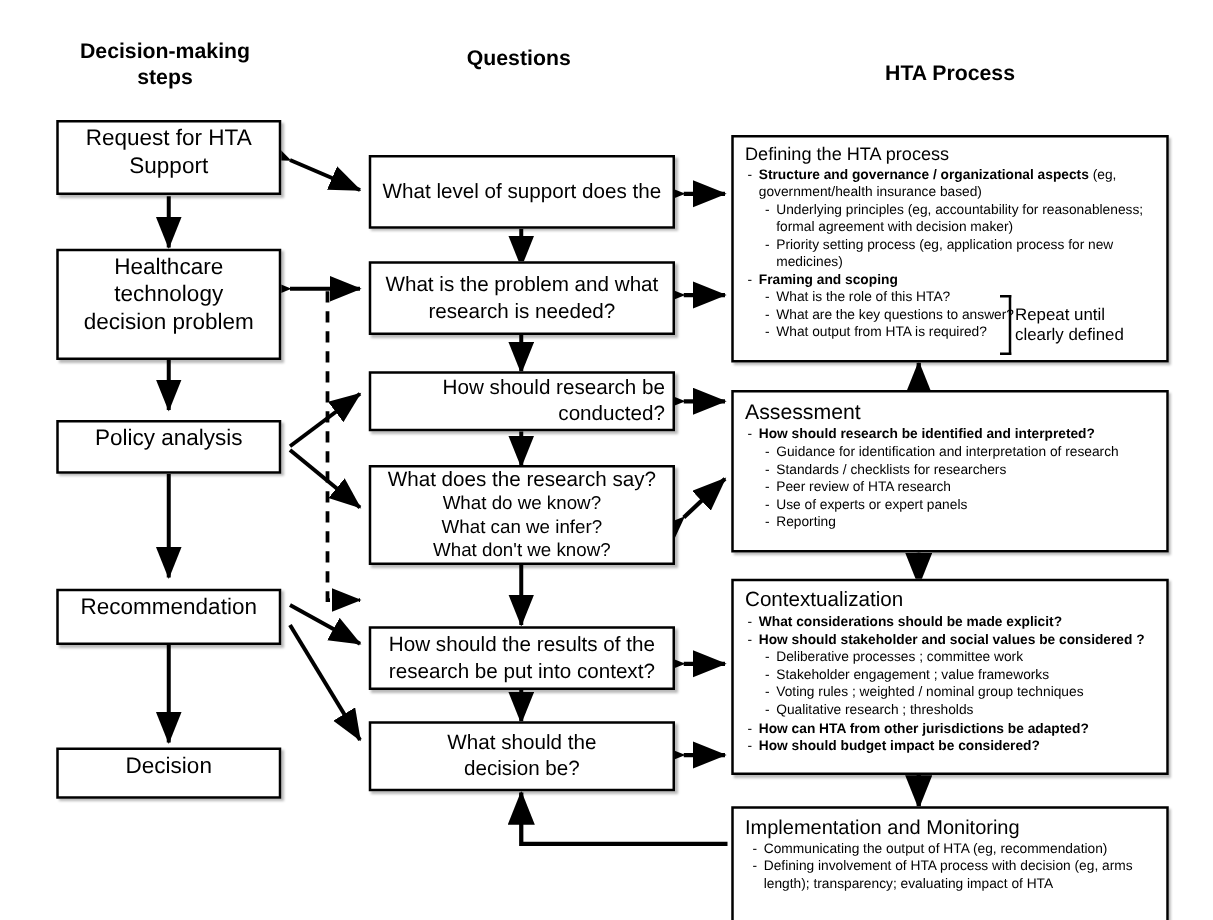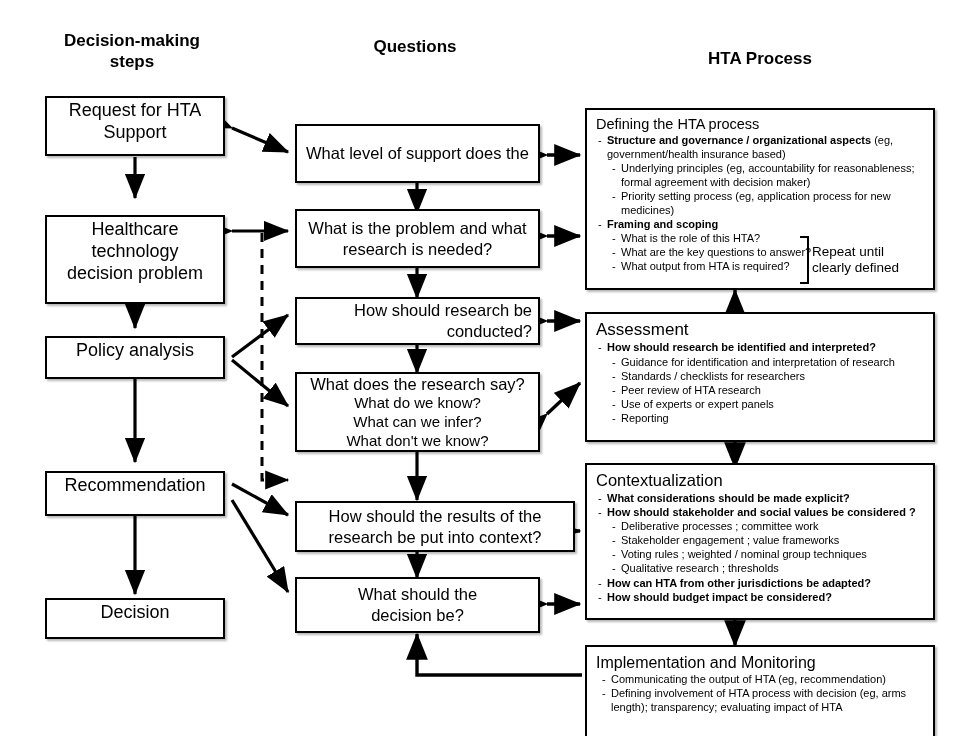--- a/index.html
+++ b/index.html
@@ -119,21 +119,21 @@
     </g>
   </svg>
 
   <div class="box step-box" style="left:45px;top:96px;width:180px;height:60px;">
     <div>
       <span>Request for HTA</span><br>
       <span>Support</span>
     </div>
   </div>
 
-  <div class="box step-box" style="left:45px;top:199px;width:180px;height:89px;margin-top:16px;">
+  <div class="box step-box" style="left:45px;top:199px;width:180px;height:89px;">
     <div>
       <span>Healthcare</span><br>
       <span>technology</span><br>
       <span>decision problem</span>
     </div>
   </div>
 
   <div class="box step-box" style="left:45px;top:336px;width:180px;height:43px;">
     <span>Policy analysis</span>
   </div>
@@ -168,21 +168,21 @@
 
   <div class="box q-box" style="left:295px;top:372px;width:245px;height:80px;">
     <div class="qlines">
       <span class="qmain">What does the research say?</span>
       <span class="qline" style="font-size:15px;">What do we know?</span>
       <span class="qline" style="font-size:15px;">What can we infer?</span>
       <span class="qline" style="font-size:15px;">What don't we know?</span>
     </div>
   </div>
 
-  <div class="box q-box" style="left:295px;top:501px;width:280px;height:51px;">
+  <div class="box q-box" style="left:295px;top:501px;width:245px;height:51px;">
     <div class="qlines">
       <span class="qline">How should the results of the</span>
       <span class="qline">research be put into context?</span>
     </div>
   </div>
 
   <div class="box q-box" style="left:295px;top:577px;width:245px;height:56px;">
     <div class="qlines">
       <span class="qline">What should the</span>
       <span class="qline">decision be?</span>

